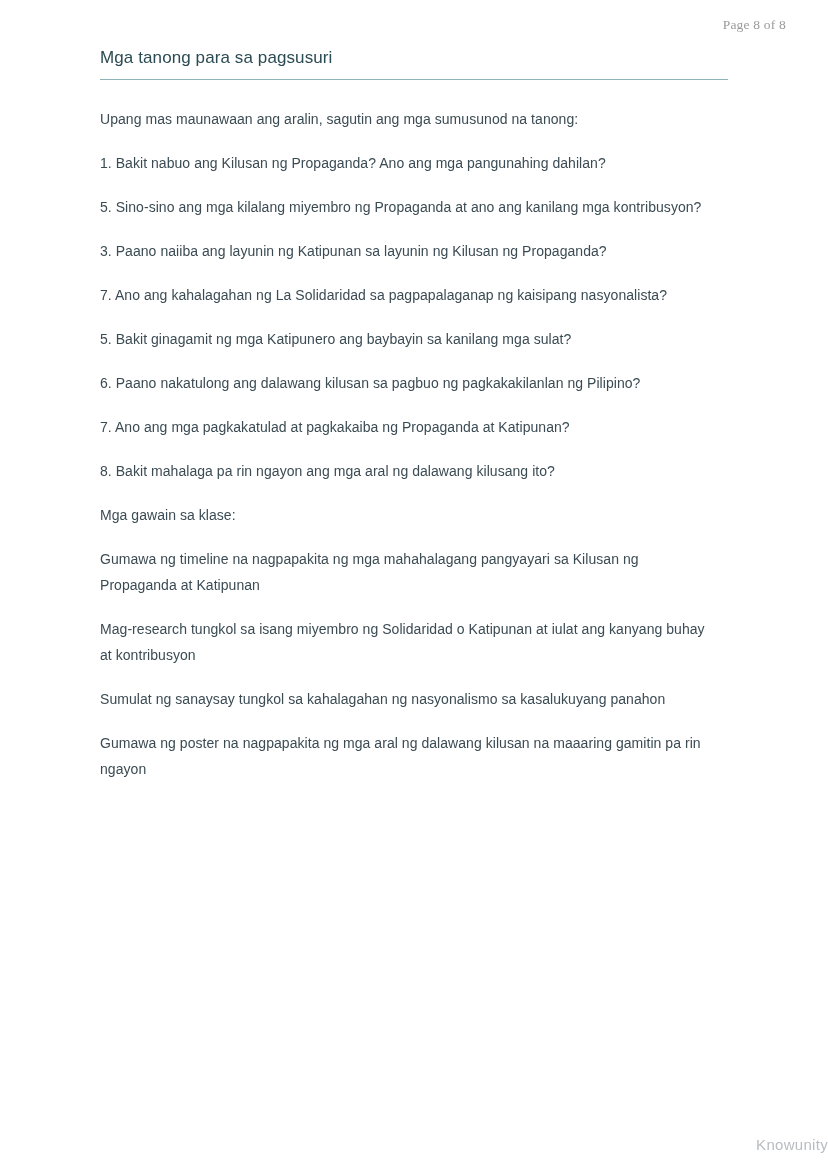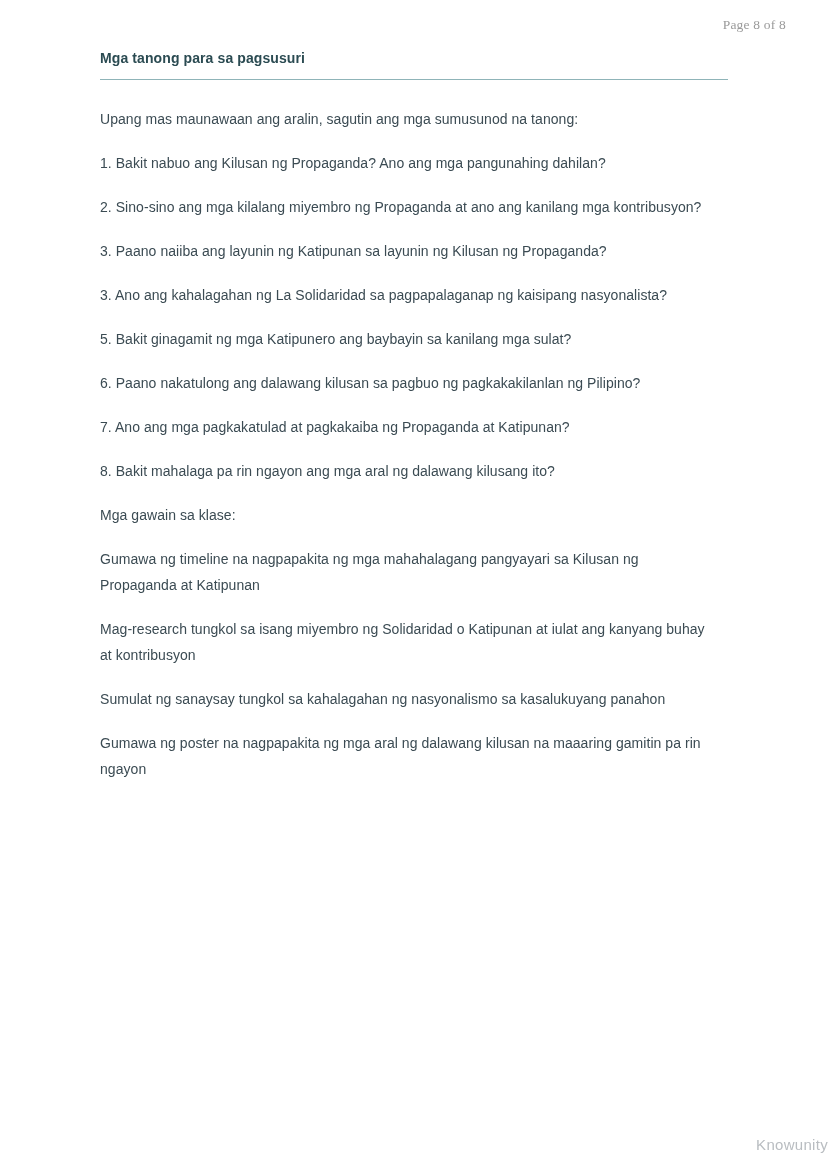--- a/index.html
+++ b/index.html
@@ -39,22 +39,22 @@
 
   
   .content {
     position: absolute;
     left: 100px;
     top: 48px;
     width: 628px;
   }
 
   .section-title {
-    font-size: 14px;
-    font-weight: bold;
+    font-size: 17px;
+    font-weight: normal;
     color: #2b4b52;
     letter-spacing: 0.1px;
     line-height: 20px;
     margin: 0 0 11px 0;
   }
 
   .title-rule {
     height: 0;
     border: 0;
     border-top: 1.5px solid #8fb4b8;
@@ -97,25 +97,25 @@
   <div class="content">
 
     <h2 class="section-title">Mga tanong para sa pagsusuri</h2>
 
     <div class="title-rule"></div>
 
     <p class="para">Upang mas maunawaan ang aralin, sagutin ang mga sumusunod na tanong:</p>
 
     <p class="para">1. Bakit nabuo ang Kilusan ng Propaganda? Ano ang mga pangunahing dahilan?</p>
 
-    <p class="para">2. Sino-sino ang mga kilalang miyembro ng Propaganda at ano ang kanilang mga kontribusyon?</p>
+    <p class="para">5. Sino-sino ang mga kilalang miyembro ng Propaganda at ano ang kanilang mga kontribusyon?</p>
 
     <p class="para">3. Paano naiiba ang layunin ng Katipunan sa layunin ng Kilusan ng Propaganda?</p>
 
-    <p class="para">3. Ano ang kahalagahan ng La Solidaridad sa pagpapalaganap ng kaisipang nasyonalista?</p>
+    <p class="para">7. Ano ang kahalagahan ng La Solidaridad sa pagpapalaganap ng kaisipang nasyonalista?</p>
 
     <p class="para">5. Bakit ginagamit ng mga Katipunero ang baybayin sa kanilang mga sulat?</p>
 
     <p class="para">6. Paano nakatulong ang dalawang kilusan sa pagbuo ng pagkakakilanlan ng Pilipino?</p>
 
     <p class="para">7. Ano ang mga pagkakatulad at pagkakaiba ng Propaganda at Katipunan?</p>
 
     <p class="para">8. Bakit mahalaga pa rin ngayon ang mga aral ng dalawang kilusang ito?</p>
 
     <p class="para">Mga gawain sa klase:</p>

